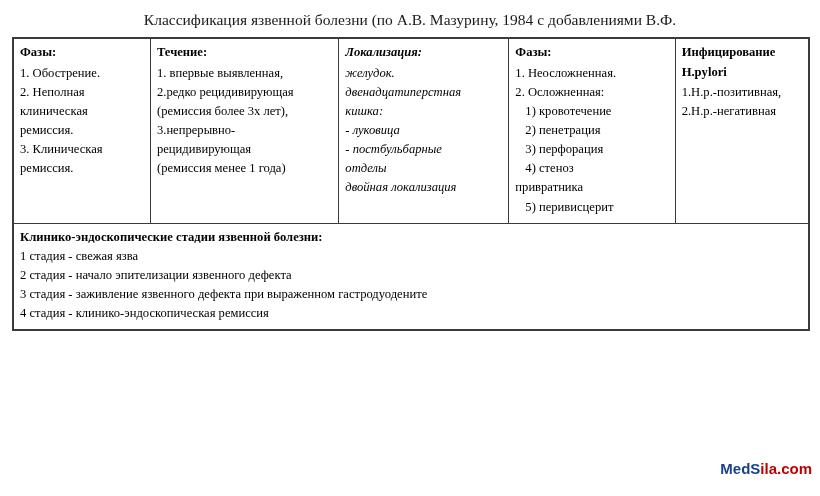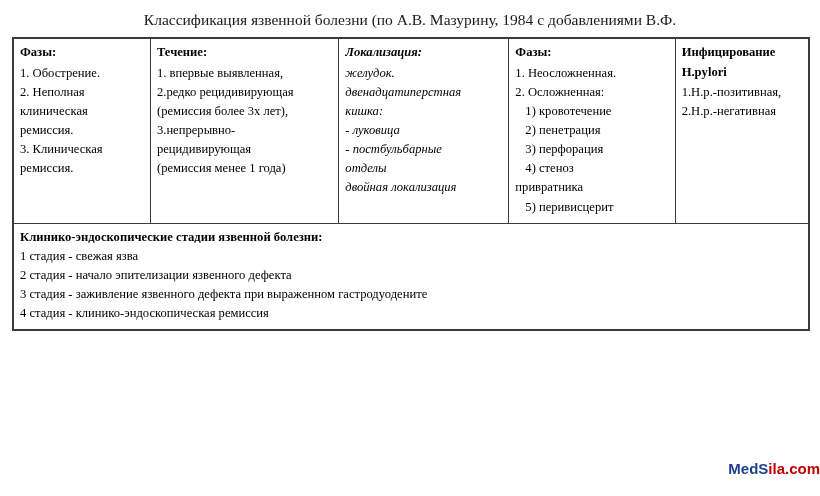--- a/index.html
+++ b/index.html
@@ -69,21 +69,21 @@
     font-size: 12.6px;
     line-height: 1.55;
   }
   .sec-title {
     font-weight: bold;
   }
   .sec-line { display: block; }
 
   .watermark {
     position: absolute;
-    right: 0;
+    right: 8px;
     bottom: 3px;
     font-family: "Liberation Sans", sans-serif;
     font-weight: bold;
     font-size: 15px;
     letter-spacing: 0px;
   }
   .watermark .med { color: #1b3f8f; }
   .watermark .sila { color: #c00000; }
 </style>
 </head>

